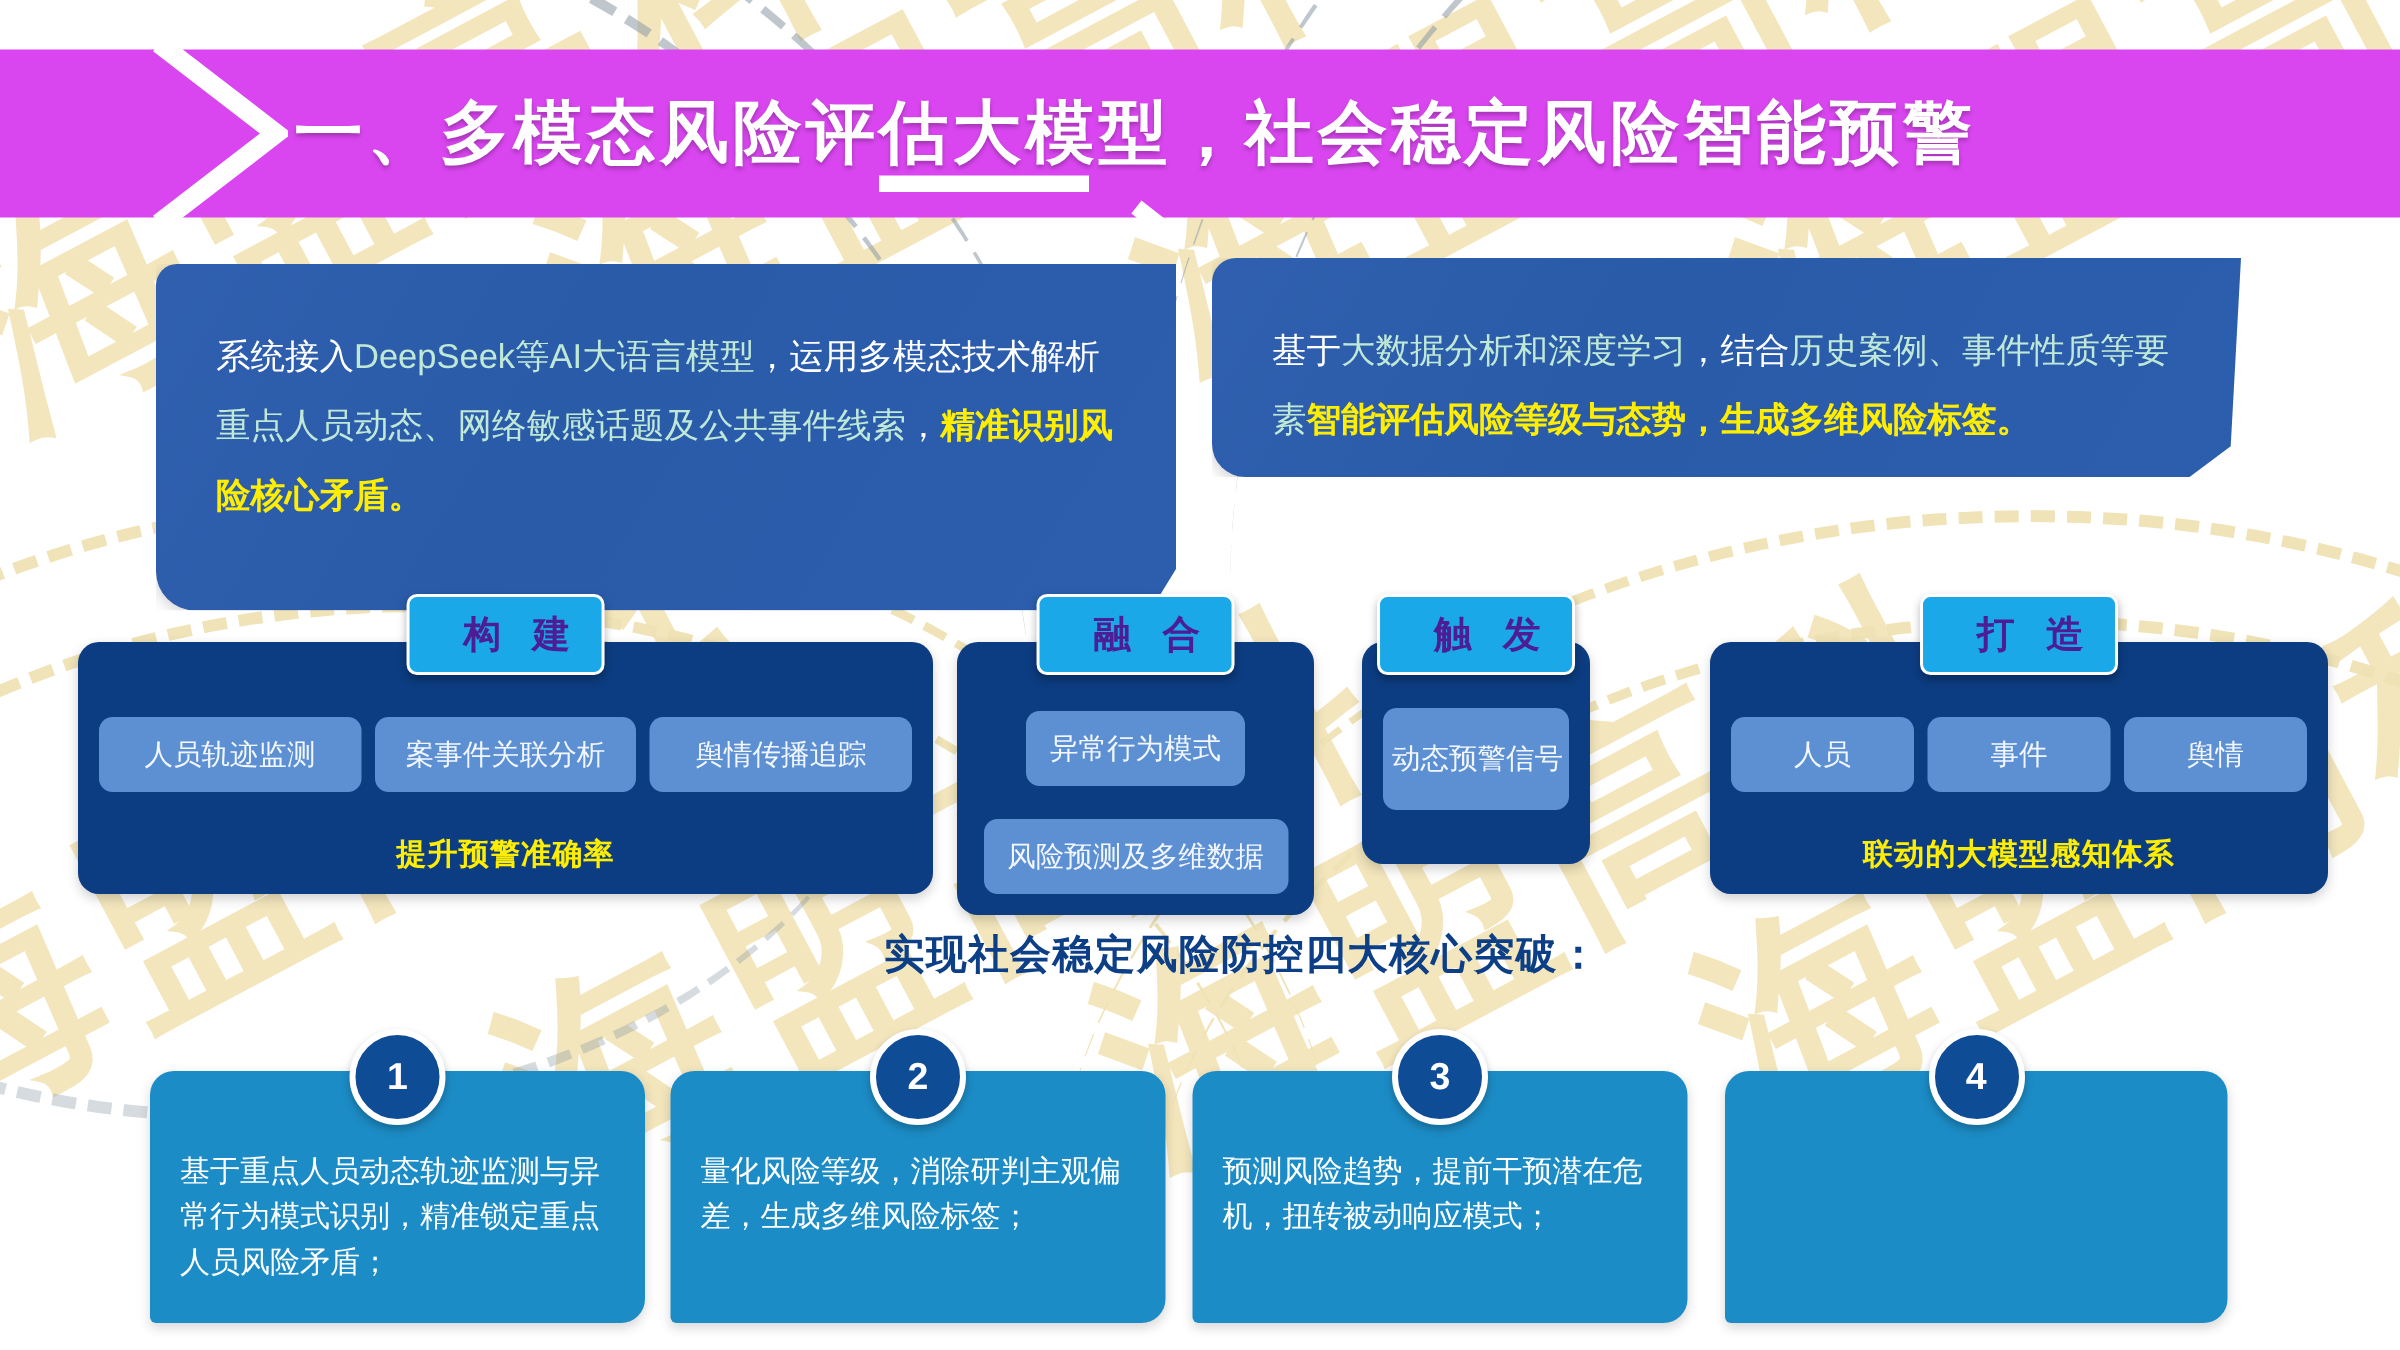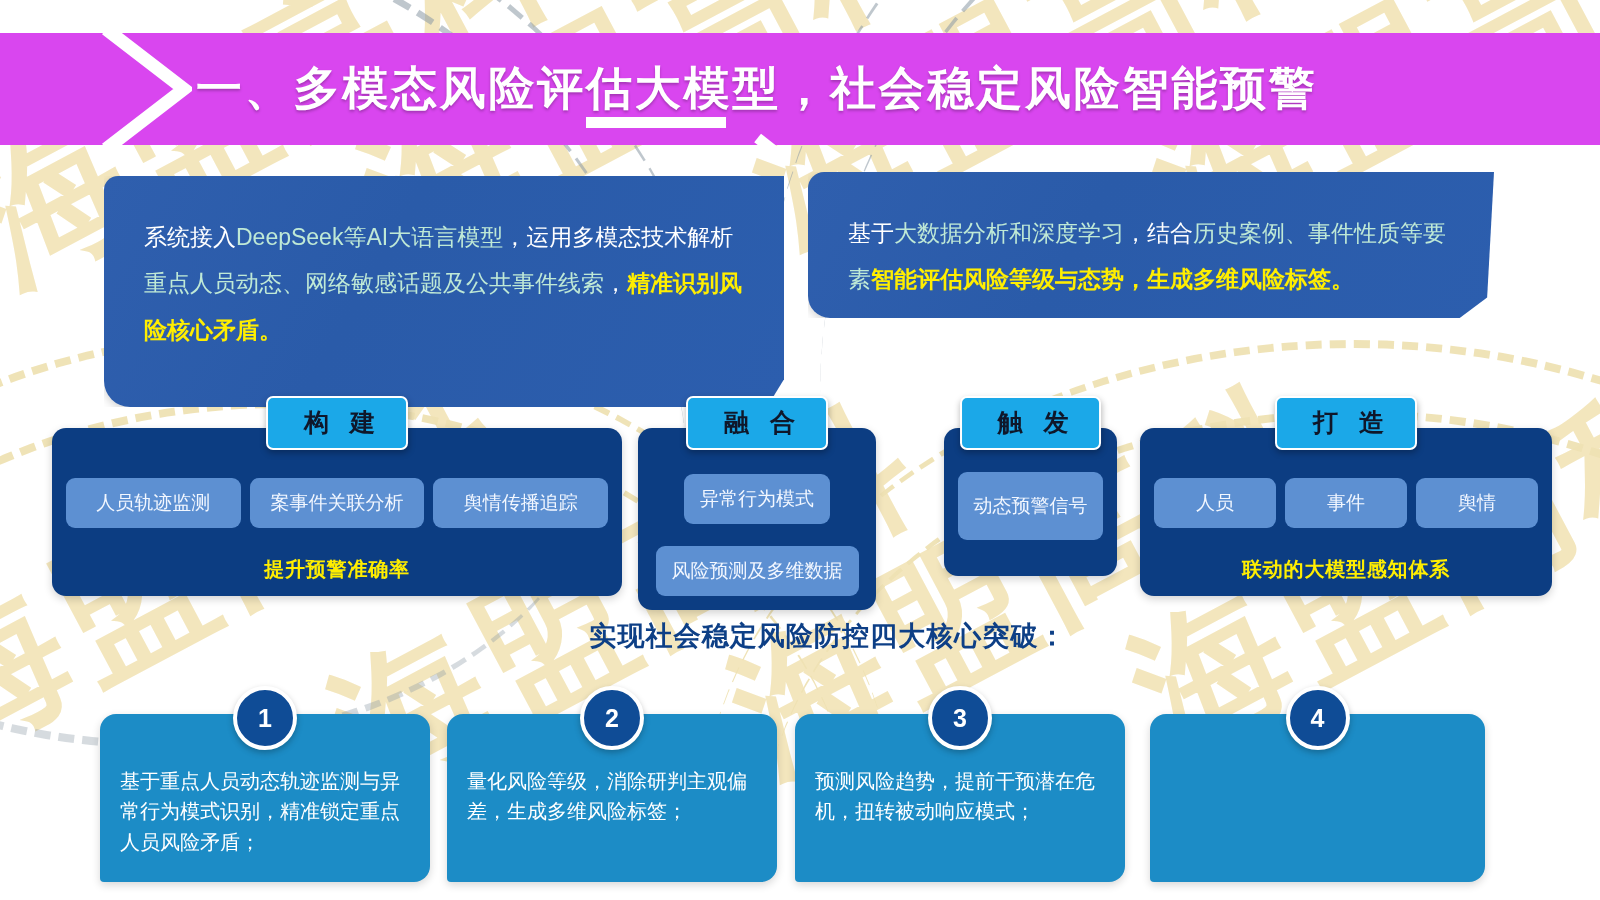--- a/index.html
+++ b/index.html
@@ -57,22 +57,22 @@
   .c-w{color:#ffffff;}
   .c-cy{color:#bfe9d6;}
   .c-yl{color:#ffee00;font-weight:bold;}
 
   
   .groups{position:absolute;left:0;top:396px;width:1600px;height:200px;z-index:3;}
   .grp{position:absolute;top:32px;background:#0c3d82;border-radius:14px;box-shadow:0 3px 8px rgba(0,0,0,.18);}
   .grp .tab{
     position:absolute;top:-32px;left:50%;transform:translateX(-50%);
     background:#1ba8e8;border:2px solid #ffffff;border-radius:7px;
-    color:#0f172a;font-size:25px;font-weight:bold;letter-spacing:.28em;
-    padding:8px 24px 9px 36px;white-space:nowrap;
+    color:#4c1d95;font-size:25px;font-weight:bold;letter-spacing:.28em;
+    padding:8px 14px 9px 36px;white-space:nowrap;
     box-shadow:0 3px 6px rgba(0,0,0,.28);
   }
   .chips{position:absolute;left:14px;right:14px;top:50px;display:flex;gap:9px;flex-wrap:wrap;}
   .chip{
     background:#5d90d2;border-radius:9px;color:#f2f7ff;
     font-size:19px;text-align:center;padding:12px 16px;
     flex:1 1 0;white-space:nowrap;min-width:0;
   }
   .chip.tall{padding:21px 6px;}
   .footer-lbl{
@@ -163,21 +163,21 @@
 
     <div class="grp" style="left:638px;width:238px;height:182px;">
       <div class="tab">融 合</div>
       <div class="chips" style="flex-direction:column;gap:22px;top:46px;align-items:center;">
         <div class="chip">异常行为模式</div>
         <div class="chip">风险预测及多维数据</div>
       </div>
       <div class="footer-lbl"></div>
     </div>
 
-    <div class="grp" style="left:944px;width:173px;height:148px;">
+    <div class="grp" style="left:908px;width:152px;height:148px;">
       <div class="tab">触 发</div>
       <div class="chips" style="top:44px;">
         <div class="chip tall">动态预警信号</div>
       </div>
       <div class="footer-lbl"></div>
     </div>
 
     <div class="grp" style="left:1140px;width:412px;height:168px;">
       <div class="tab">打 造</div>
       <div class="chips">

